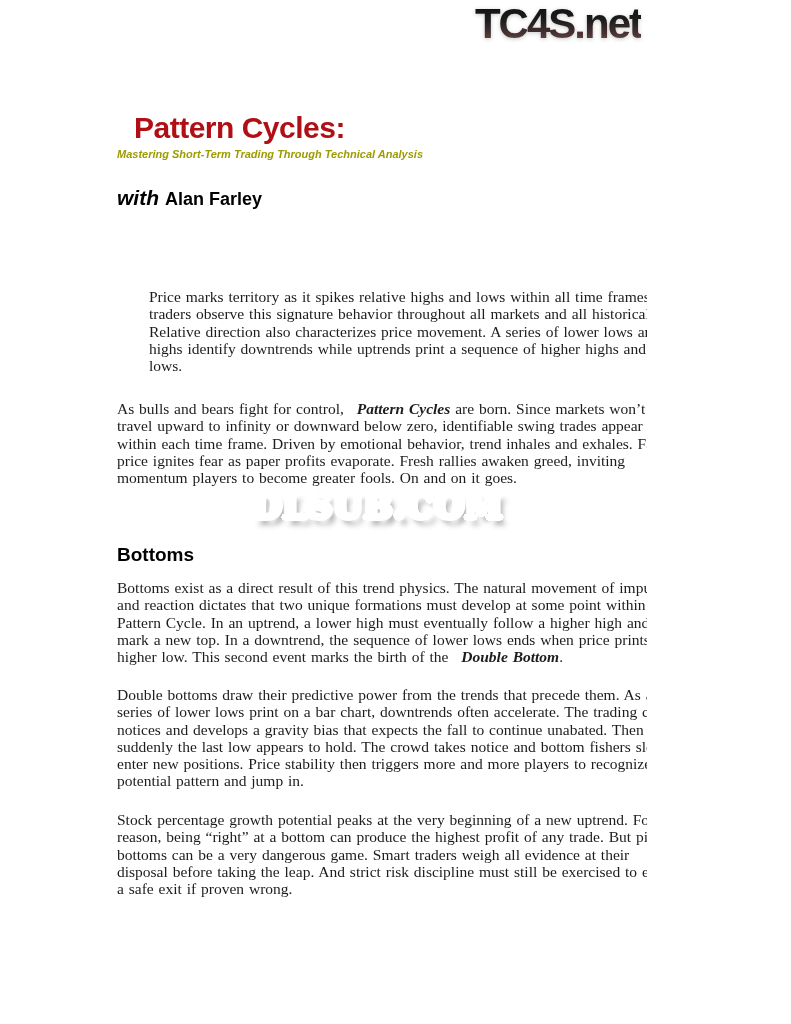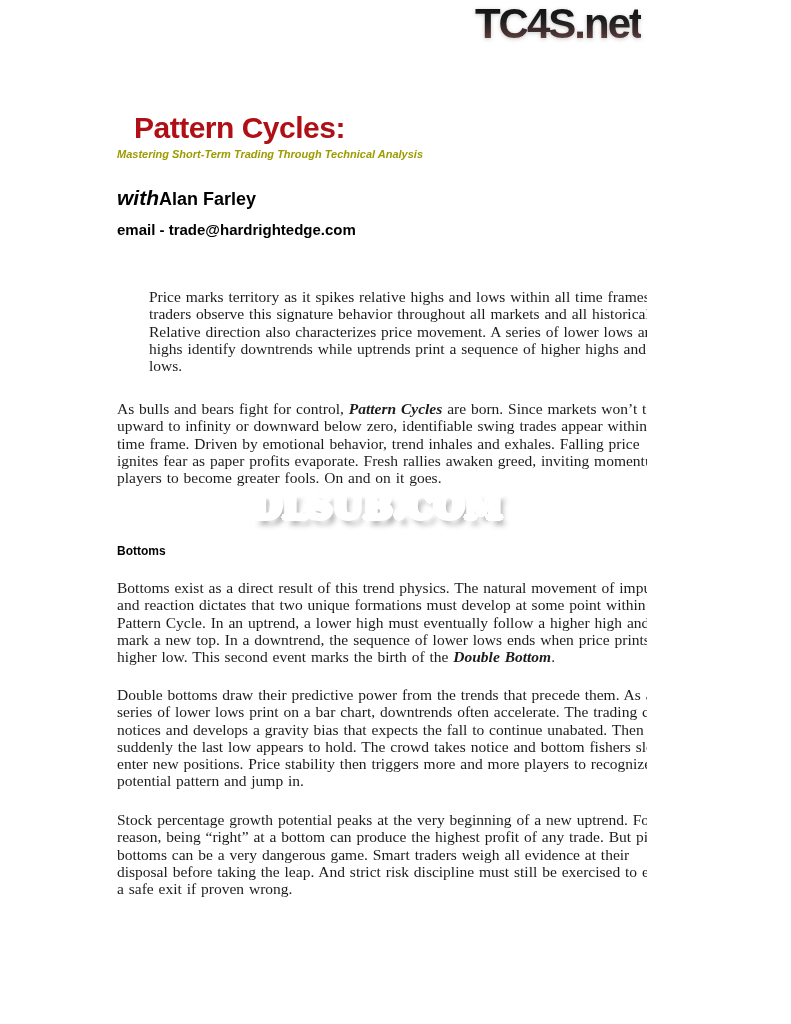--- a/index.html
+++ b/index.html
@@ -58,20 +58,21 @@
     color: #000;
   }
   .byline-with {
     font-size: 21px;
     font-weight: bold;
     font-style: italic;
   }
   .byline-name {
     font-size: 18px;
     font-weight: bold;
+    margin-left: 6px;
   }
 
   .email {
     position: absolute;
     top: 221px;
     left: 117px;
     font-size: 15px;
     font-weight: bold;
     color: #000;
   }
@@ -86,28 +87,28 @@
     line-height: 17.3px;
     word-spacing: 1px;
     color: var(--body-text, #1C1C1C);
   }
   .p1 { top: 288px; margin-left: 32px; }
   .p2 { top: 400px; }
   .p3 { top: 579px; }
   .p4 { top: 686px; }
   .p5 { top: 811px; }
 
-  .bi { font-weight: bold; font-style: italic; }
+  .bi { font-weight: bold; font-style: italic; margin-left: 8px; }
 
   .section-heading {
     position: absolute;
     top: 544px;
     left: 117px;
     margin: 0;
-    font-size: 12px;
+    font-size: 19px;
     font-weight: bold;
     color: #000;
   }
 
   
   .dlsub {
     position: absolute;
     top: 489px;
     left: 252px;
     font-family: "DejaVu Serif", serif;
@@ -157,21 +158,20 @@
   <div class="tc4s">TC4S.net</div>
 
   <h1 class="title">Pattern Cycles:</h1>
 
   <div class="subtitle">Mastering Short-Term Trading Through Technical Analysis</div>
 
   <div class="byline">
     <span class="byline-with">with</span><span class="byline-name">Alan Farley</span>
   </div>
 
-  <div class="email">email - trade@hardrightedge.com</div>
 
   <p class="bodytext p1">Price marks territory as it spikes relative highs and lows within all time frames. Skilled traders observe this signature behavior throughout all markets and all historical charting. Relative direction also characterizes price movement. A series of lower lows and lower highs identify downtrends while uptrends print a sequence of higher highs and higher lows.</p>
 
   <p class="bodytext p2"><span>As bulls and bears fight for control, </span><span class="bi">Pattern Cycles</span><span> are born. Since markets won’t travel upward to infinity or downward below zero, identifiable swing trades appear within each time frame. Driven by emotional behavior, trend inhales and exhales. Falling price ignites fear as paper profits evaporate. Fresh rallies awaken greed, inviting momentum players to become greater fools. On and on it goes.</span></p>
 
   <div class="dlsub">DLSUB.COM</div>
 
   <h2 class="section-heading">Bottoms</h2>
 
   <p class="bodytext p3"><span>Bottoms exist as a direct result of this trend physics. The natural movement of impulse and reaction dictates that two unique formations must develop at some point within each Pattern Cycle. In an uptrend, a lower high must eventually follow a higher high and mark a new top. In a downtrend, the sequence of lower lows ends when price prints a higher low. This second event marks the birth of the </span><span class="bi">Double Bottom</span><span>.</span></p>

